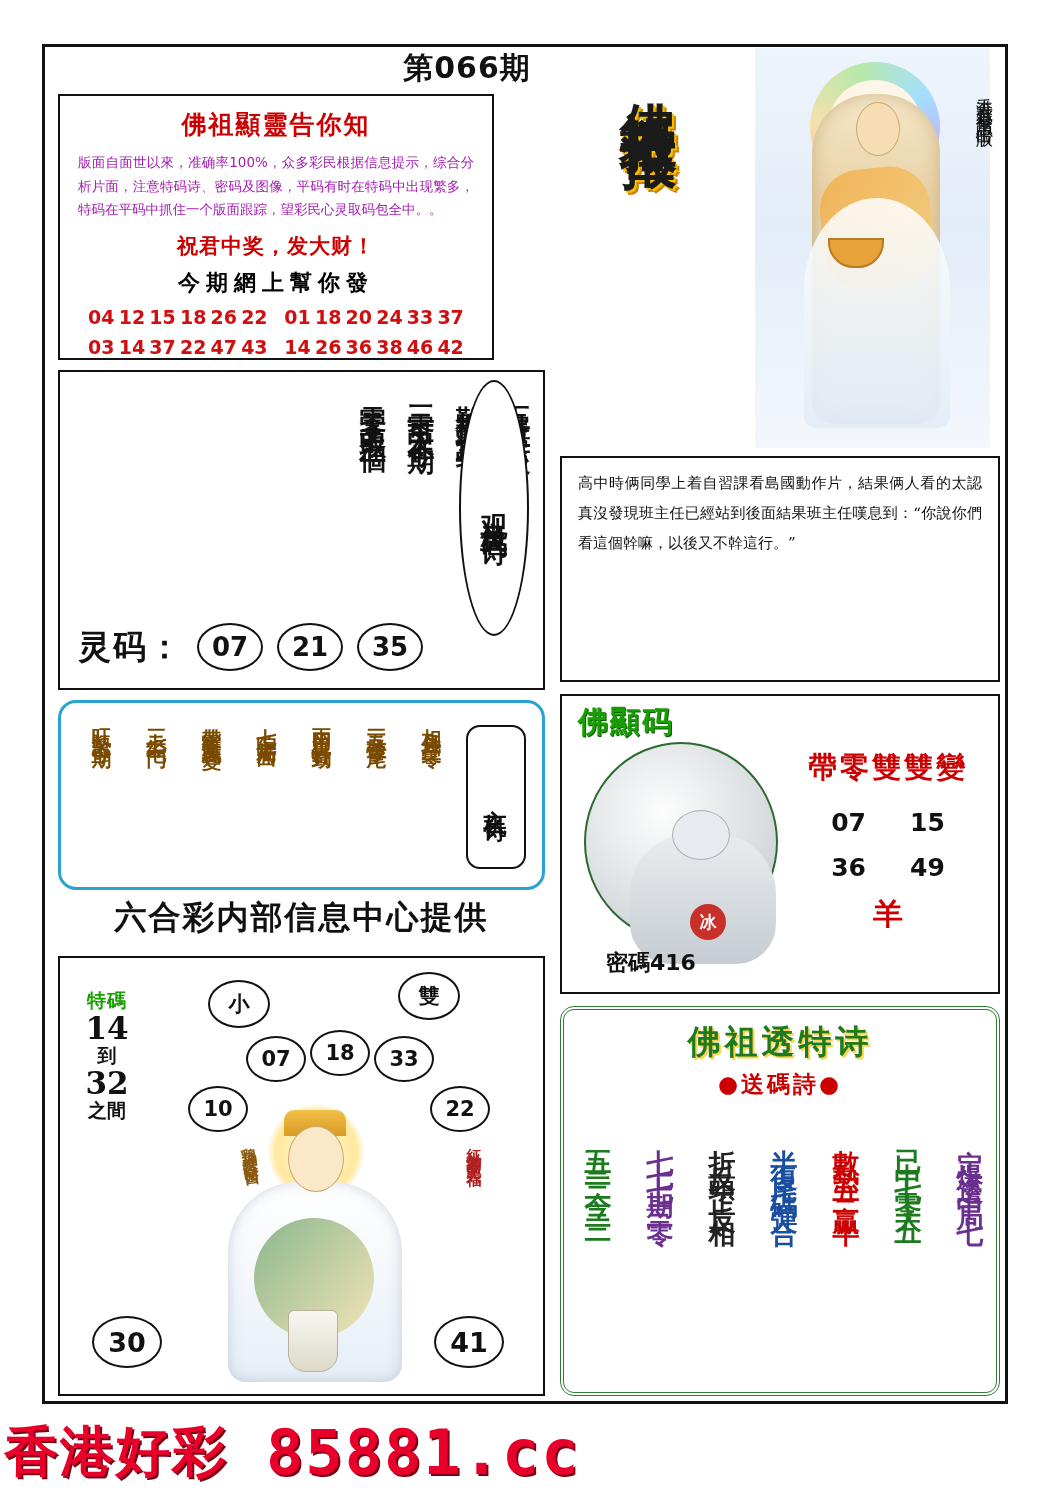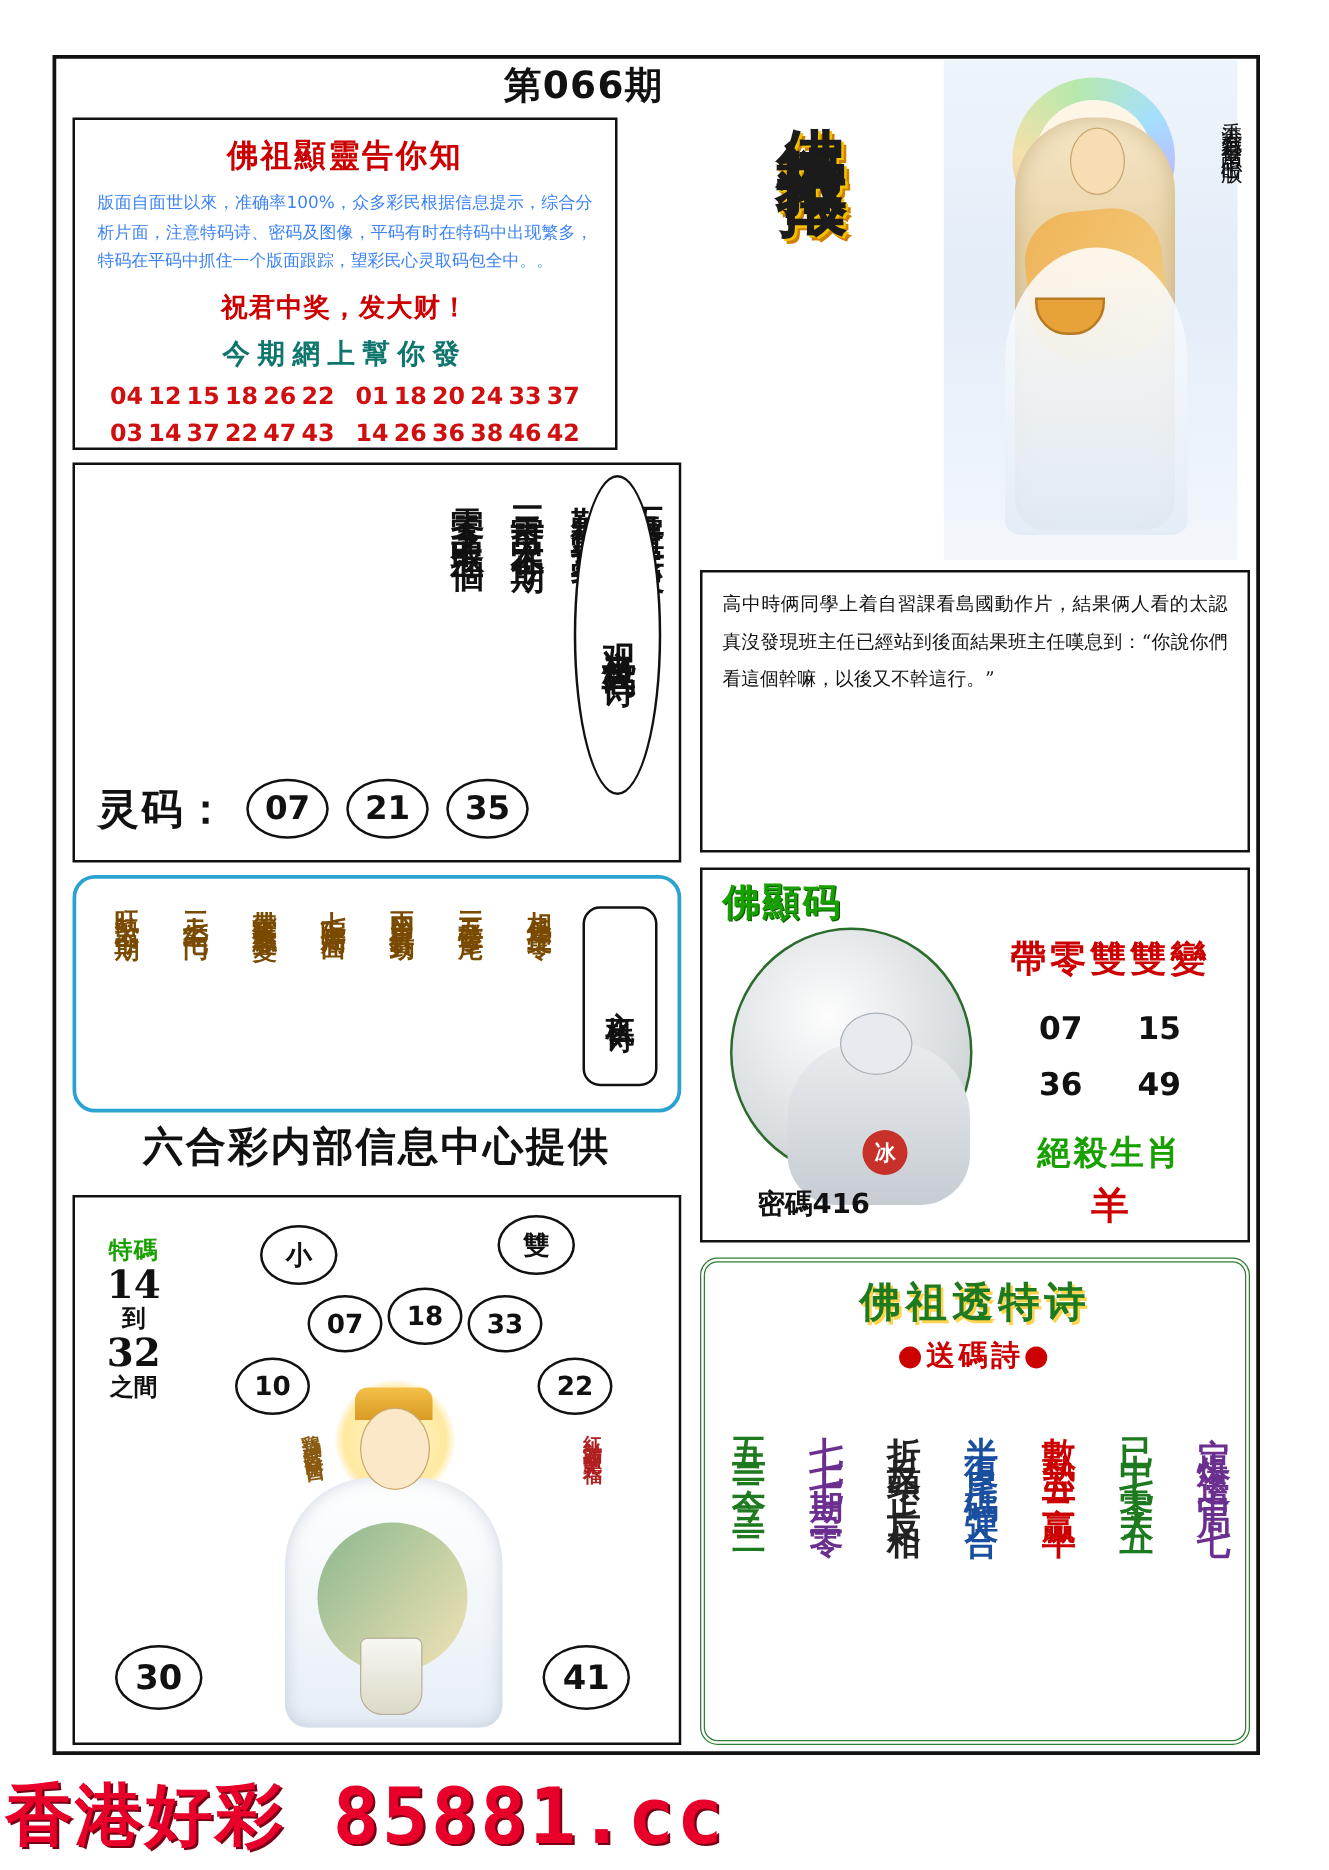--- a/index.html
+++ b/index.html
@@ -22,29 +22,29 @@
   
   .notice{
     position:absolute;left:58px;top:94px;width:436px;height:266px;
     border:2px solid #111;box-sizing:border-box;background:#fff;
   }
   .notice-title{
     text-align:center;font-size:25px;font-weight:bold;color:#cc0000;
     margin-top:12px;letter-spacing:2px;
   }
   .notice-body{
-    margin:10px 18px 0 18px;font-size:13.5px;line-height:1.75;color:#3b82f6;
+    margin:10px 18px 0 18px;font-size:13.5px;line-height:1.75;color:#a21caf;
     text-align:justify;
   }
   .notice-wish{
     text-align:center;margin-top:10px;font-size:21px;font-weight:bold;color:#cc0000;
     font-family:"DejaVu Serif","Liberation Serif",serif;letter-spacing:1px;
   }
   .notice-sub{
-    text-align:center;margin-top:8px;font-size:22px;font-weight:bold;color:#0f766e;
+    text-align:center;margin-top:8px;font-size:22px;font-weight:bold;color:#000000;
     letter-spacing:6px;
   }
   .numrow{
     display:flex;justify-content:space-between;margin:8px 26px 0 26px;
     font-size:19px;font-weight:bold;color:#d01010;
     font-family:"DejaVu Sans","Liberation Sans",sans-serif;
   }
   .numrow span{width:34px;text-align:center;}
   .numrow .gap{width:14px;}
   
@@ -446,21 +446,20 @@
       <div class="zuma-nums">
         <div class="r">
           <span>07</span>
           <span>15</span>
         </div>
         <div class="r">
           <span>36</span>
           <span>49</span>
         </div>
       </div>
-      <div class="zuma-kill">絕殺生肖</div>
       <div class="zuma-zodiac">羊</div>
     </div>
   </div>
 
   <div class="bigpanel">
     <div class="bp-range">
       <div class="t">特碼</div>
       <div class="n">14</div>
       <div class="s">到</div>
       <div class="n">32</div>

